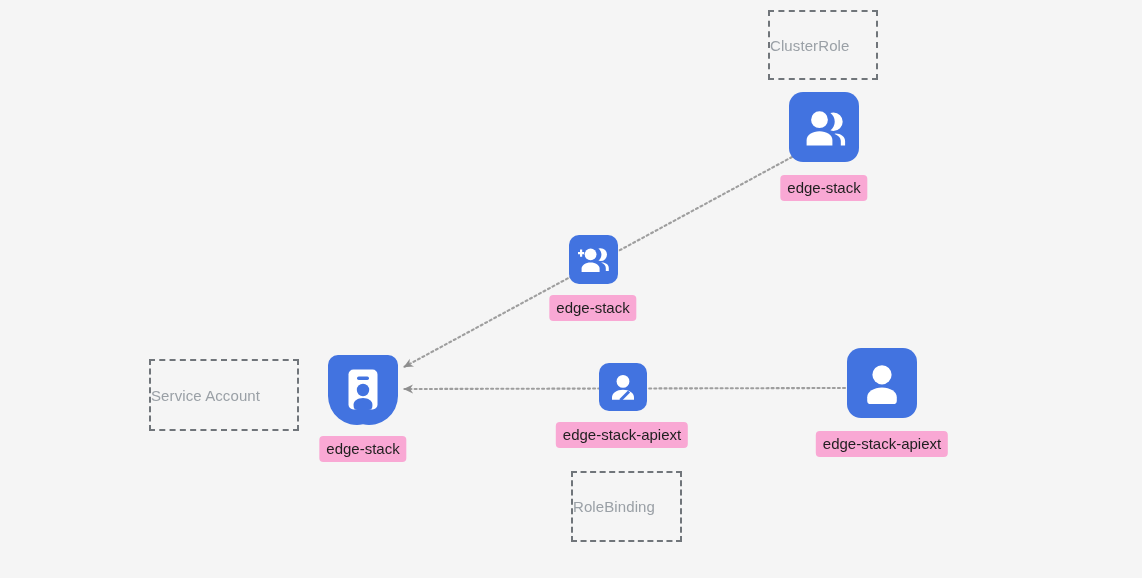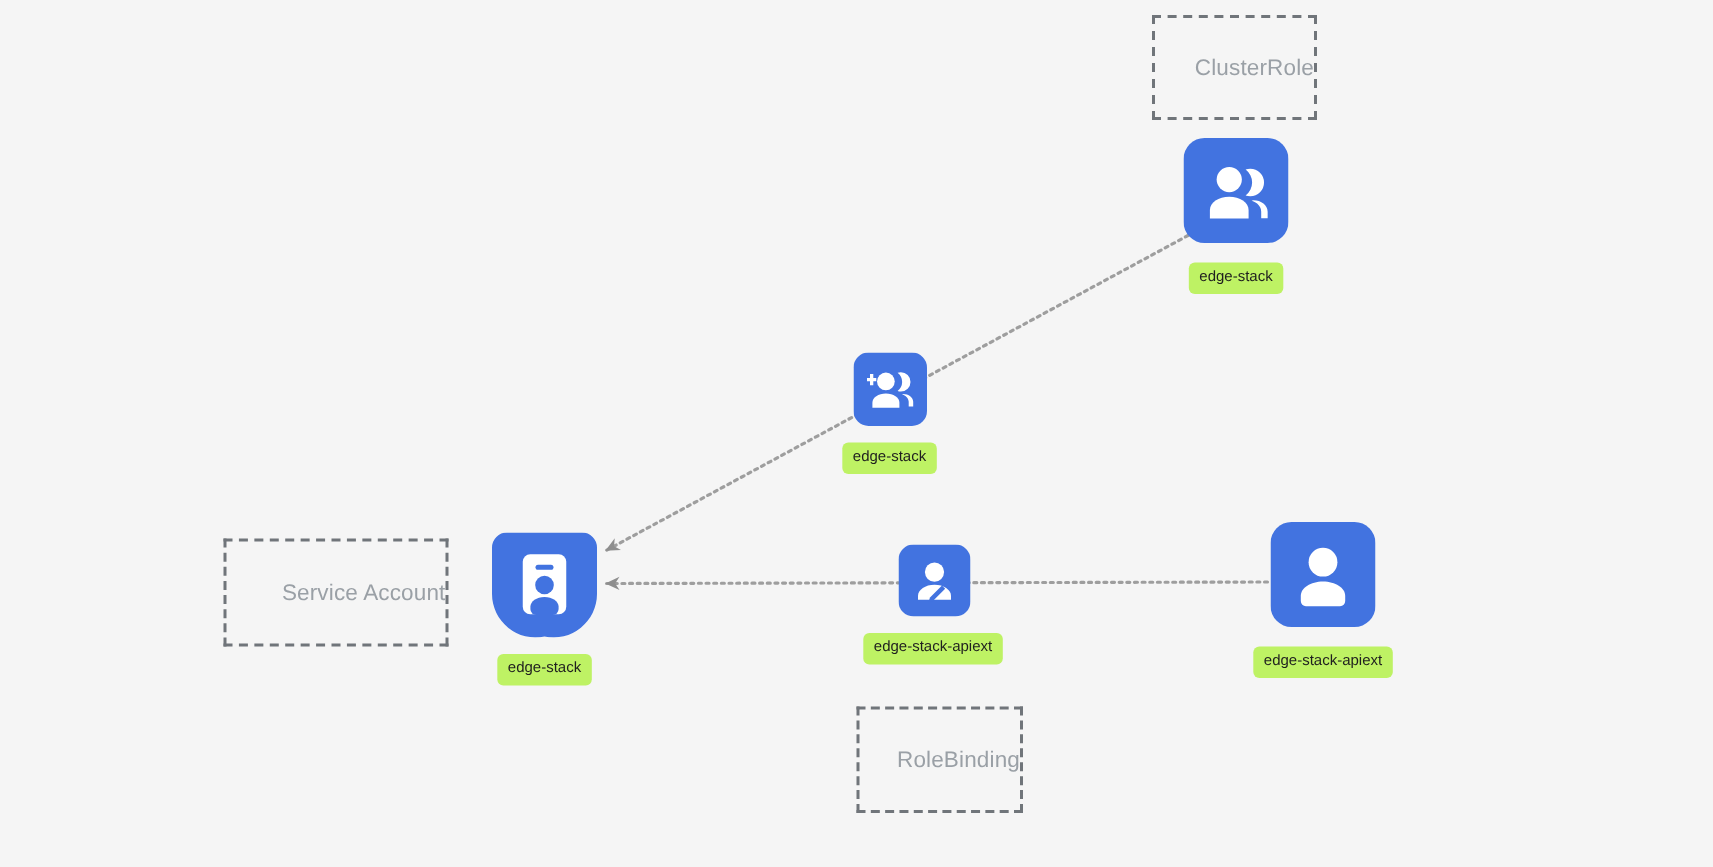--- a/index.html
+++ b/index.html
@@ -34,21 +34,21 @@
   }
 
   
   .type-box {
     position: absolute;
     box-sizing: border-box;
     border: 2px dashed #70757a;
     background: transparent;
     display: flex;
     align-items: center;
-    justify-content: flex-end;
+    justify-content: flex-start;
   }
   .type-box .type-label {
     color: #9aa0a6;
     font-size: 15px;
     font-family: "Liberation Sans", sans-serif;
     letter-spacing: .1px;
     white-space: nowrap;
   }
 
   
@@ -56,23 +56,23 @@
     position: absolute;
   }
   .node-icon {
     position: absolute;
     left: 0;
     top: 0;
     display: block;
   }
   .node-label {
     position: absolute;
-    background: #bef264;
+    background: #f9a8d4;
     color: #1f1f1f;
-    font-size: 10px;
+    font-size: 15px;
     font-family: "Liberation Sans", sans-serif;
     line-height: 1;
     padding: 5px 7px 6px 7px;
     border-radius: 4px;
     white-space: nowrap;
     transform: translateX(-50%);
   }
 </style>
 </head>
 <body>

